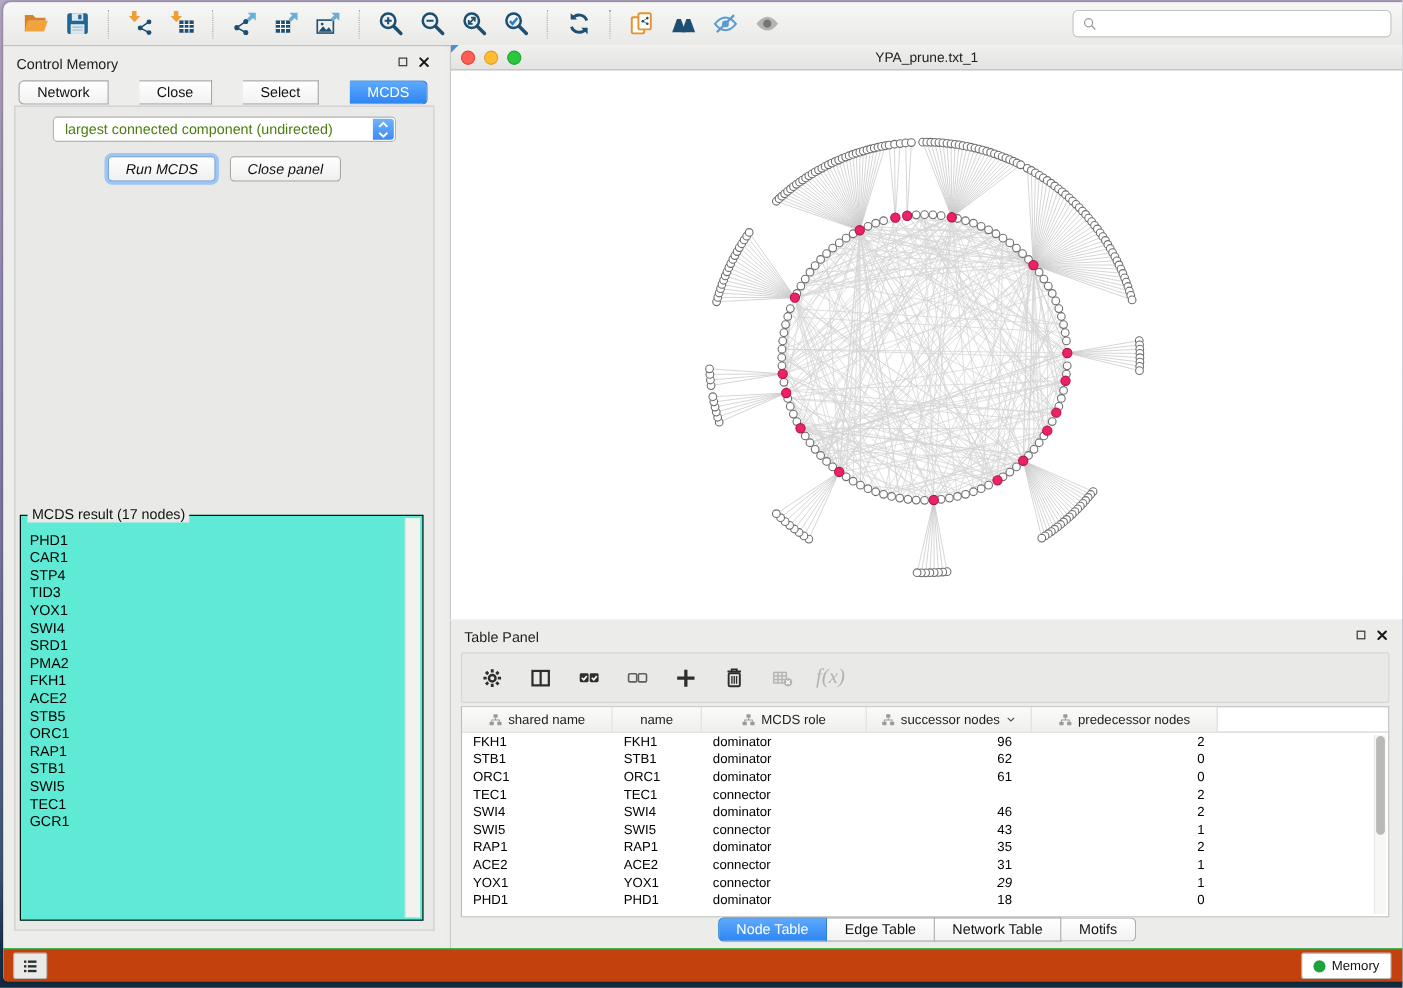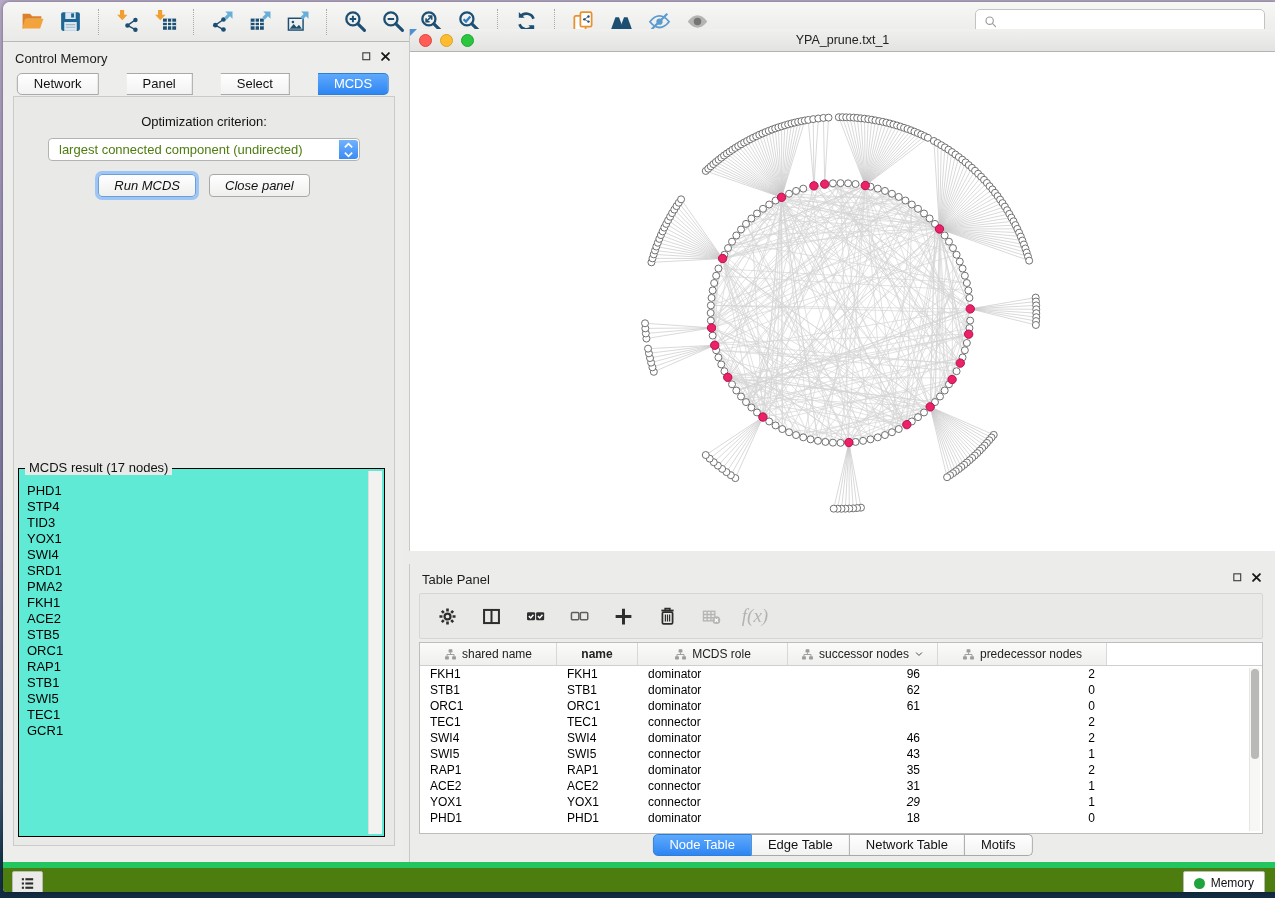--- a/index.html
+++ b/index.html
@@ -60,21 +60,21 @@
     border:1px solid #000000; background:#5eead4; }
   .result-legend { position:absolute; top:-9px; left:6px; background:#e9e9e7;
     padding:0 4px; font-size:13px; color:#111; }
   .result-list { position:absolute; left:2px; top:6px; bottom:2px; right:17px;
     overflow:hidden; padding:8px 0 0 6px; }
   .result-item { font-size:13px; line-height:16px; color:#000; cursor:default; }
   .result-scroll { position:absolute; top:2px; bottom:2px; right:2px; width:14px;
     background:#f2f2f0; border-left:1px solid #dededc; }
 
   
-  .network-window { position:absolute; left:406px; right:0; top:27px; height:522px;
+  .network-window { position:absolute; left:406px; right:0; top:39px; height:522px;
     background:#fff; border-left:1px solid #c9c9c7; }
   .net-titlebar { position:absolute; left:0; right:0; top:0; height:23px;
     background:linear-gradient(#f0f0ef,#e3e3e1); border-bottom:1px solid #b3b3b1; }
   .corner-marker { position:absolute; left:0; top:0; width:0; height:0;
     border-top:7px solid #4f8fd6; border-right:7px solid transparent; }
   .traffic { position:absolute; left:9px; top:5px; display:flex; gap:8px; }
   .light { width:13px; height:13px; border-radius:50%; cursor:pointer; }
   .light.red { background:#ff5d55; border:1px solid #e0443e; }
   .light.yellow { background:#febc30; border:1px solid #dfa023; }
   .light.green { background:#2ac63e; border:1px solid #1ea631; }
@@ -108,21 +108,21 @@
     white-space:nowrap; }
   .td.num { text-align:right; padding-left:0; }
   .tbl-scroll { position:absolute; right:2px; top:25px; bottom:2px; width:11px;
     background:#f7f7f5; border-left:1px solid #e6e6e4; }
   .tbl-thumb { position:absolute; left:1px; right:1px; top:1px; height:90px;
     background:#b9b9b7; border-radius:6px; cursor:pointer; }
   .tp-tabs { top:270px; left:50%; transform:translateX(-50%); }
 
   
   .status-bar { position:absolute; left:0; right:0; bottom:0; height:30px;
-    background:#4d7c0f; border-top:6px solid #22c55e; }
+    background:#c2410c; border-top:1px solid #22c55e; }
   .status-left-btn { position:absolute; left:9px; top:3px; width:31px; height:24px;
     background:#eaeae8; border:1px solid #b9b9b7; border-radius:2px;
     display:flex; align-items:center; justify-content:center; cursor:pointer; }
   .status-left-btn svg { width:17px; height:17px; }
   .memory-btn { position:absolute; right:10px; top:3px; height:24px;
     background:#fff; border:1px solid #b9b9b7; border-radius:2px;
     display:flex; align-items:center; gap:6px; padding:0 10px; cursor:pointer; }
   .mem-dot { width:11px; height:11px; border-radius:50%; background:#1fa33c; }
   .memory-btn span.lbl { font-size:12px; color:#111; }
 </style>
@@ -292,45 +292,45 @@
       <div class="win-btns cp-winbtns">
         <svg viewBox="0 0 24 24">
           <rect x="4" y="4" width="15" height="15" fill="none" stroke="#3a3a3a" stroke-width="2.4"></rect>
         </svg>
         <svg viewBox="0 0 24 24">
           <path d="M4.5 4.5l15 15M19.5 4.5l-15 15" stroke="#181818" stroke-width="4" stroke-linecap="round"></path>
         </svg>
       </div>
       <div class="seg-tabs cp-tabs">
           <div class="seg">Network</div>
-          <div class="seg">Panel</div>
+          <div class="seg">Close</div>
           <div class="seg">Select</div>
           <div class="seg active">MCDS</div>
         </div>
       <div class="cp-inner">
-        <div class="opt-label">Optimization criterion:</div>
         <div class="opt-select">
           <span>largest connected component (undirected)</span>
           <span class="opt-stepper">
             <svg viewBox="0 0 12 9">
               <path d="M2 6.5 6 2.5l4 4" fill="none" stroke="#fff" stroke-width="1.8"></path>
               </svg>
             <svg viewBox="0 0 12 9">
               <path d="M2 2.5 6 6.5l4-4" fill="none" stroke="#fff" stroke-width="1.8"></path>
               </svg>
           </span>
         </div>
         <div class="btn-row">
           <button class="pbtn focus">Run MCDS</button>
           <button class="pbtn">Close panel</button>
         </div>
         <div class="result-group">
           <div class="result-legend">MCDS result (17 nodes)</div>
           <div class="result-list">
               <div class="result-item">PHD1</div>
+              <div class="result-item">CAR1</div>
               <div class="result-item">STP4</div>
               <div class="result-item">TID3</div>
               <div class="result-item">YOX1</div>
               <div class="result-item">SWI4</div>
               <div class="result-item">SRD1</div>
               <div class="result-item">PMA2</div>
               <div class="result-item">FKH1</div>
               <div class="result-item">ACE2</div>
               <div class="result-item">STB5</div>
               <div class="result-item">ORC1</div>
@@ -1180,21 +1180,21 @@
               <svg class="tree" viewBox="0 0 24 24">
                 <g fill="#9a9a9a">
                   <rect x="8.5" y="2.5" width="7" height="6" rx="1"></rect>
                   <rect x="2" y="15" width="7" height="6" rx="1"></rect>
                   <rect x="15" y="15" width="7" height="6" rx="1"></rect>
                 </g>
                 <path d="M12 8.5V12M5.5 15v-3h13v3" stroke="#9a9a9a" stroke-width="1.7" fill="none"></path>
               </svg>
               <span>shared name</span>
             </div>
-            <div class="th" style="width: 81px; font-weight: bold;">
+            <div class="th" style="width: 81px;">
               <span>name</span>
             </div>
             <div class="th" style="width: 150px;">
               <svg class="tree" viewBox="0 0 24 24">
                 <g fill="#9a9a9a">
                   <rect x="8.5" y="2.5" width="7" height="6" rx="1"></rect>
                   <rect x="2" y="15" width="7" height="6" rx="1"></rect>
                   <rect x="15" y="15" width="7" height="6" rx="1"></rect>
                 </g>
                 <path d="M12 8.5V12M5.5 15v-3h13v3" stroke="#9a9a9a" stroke-width="1.7" fill="none"></path>

